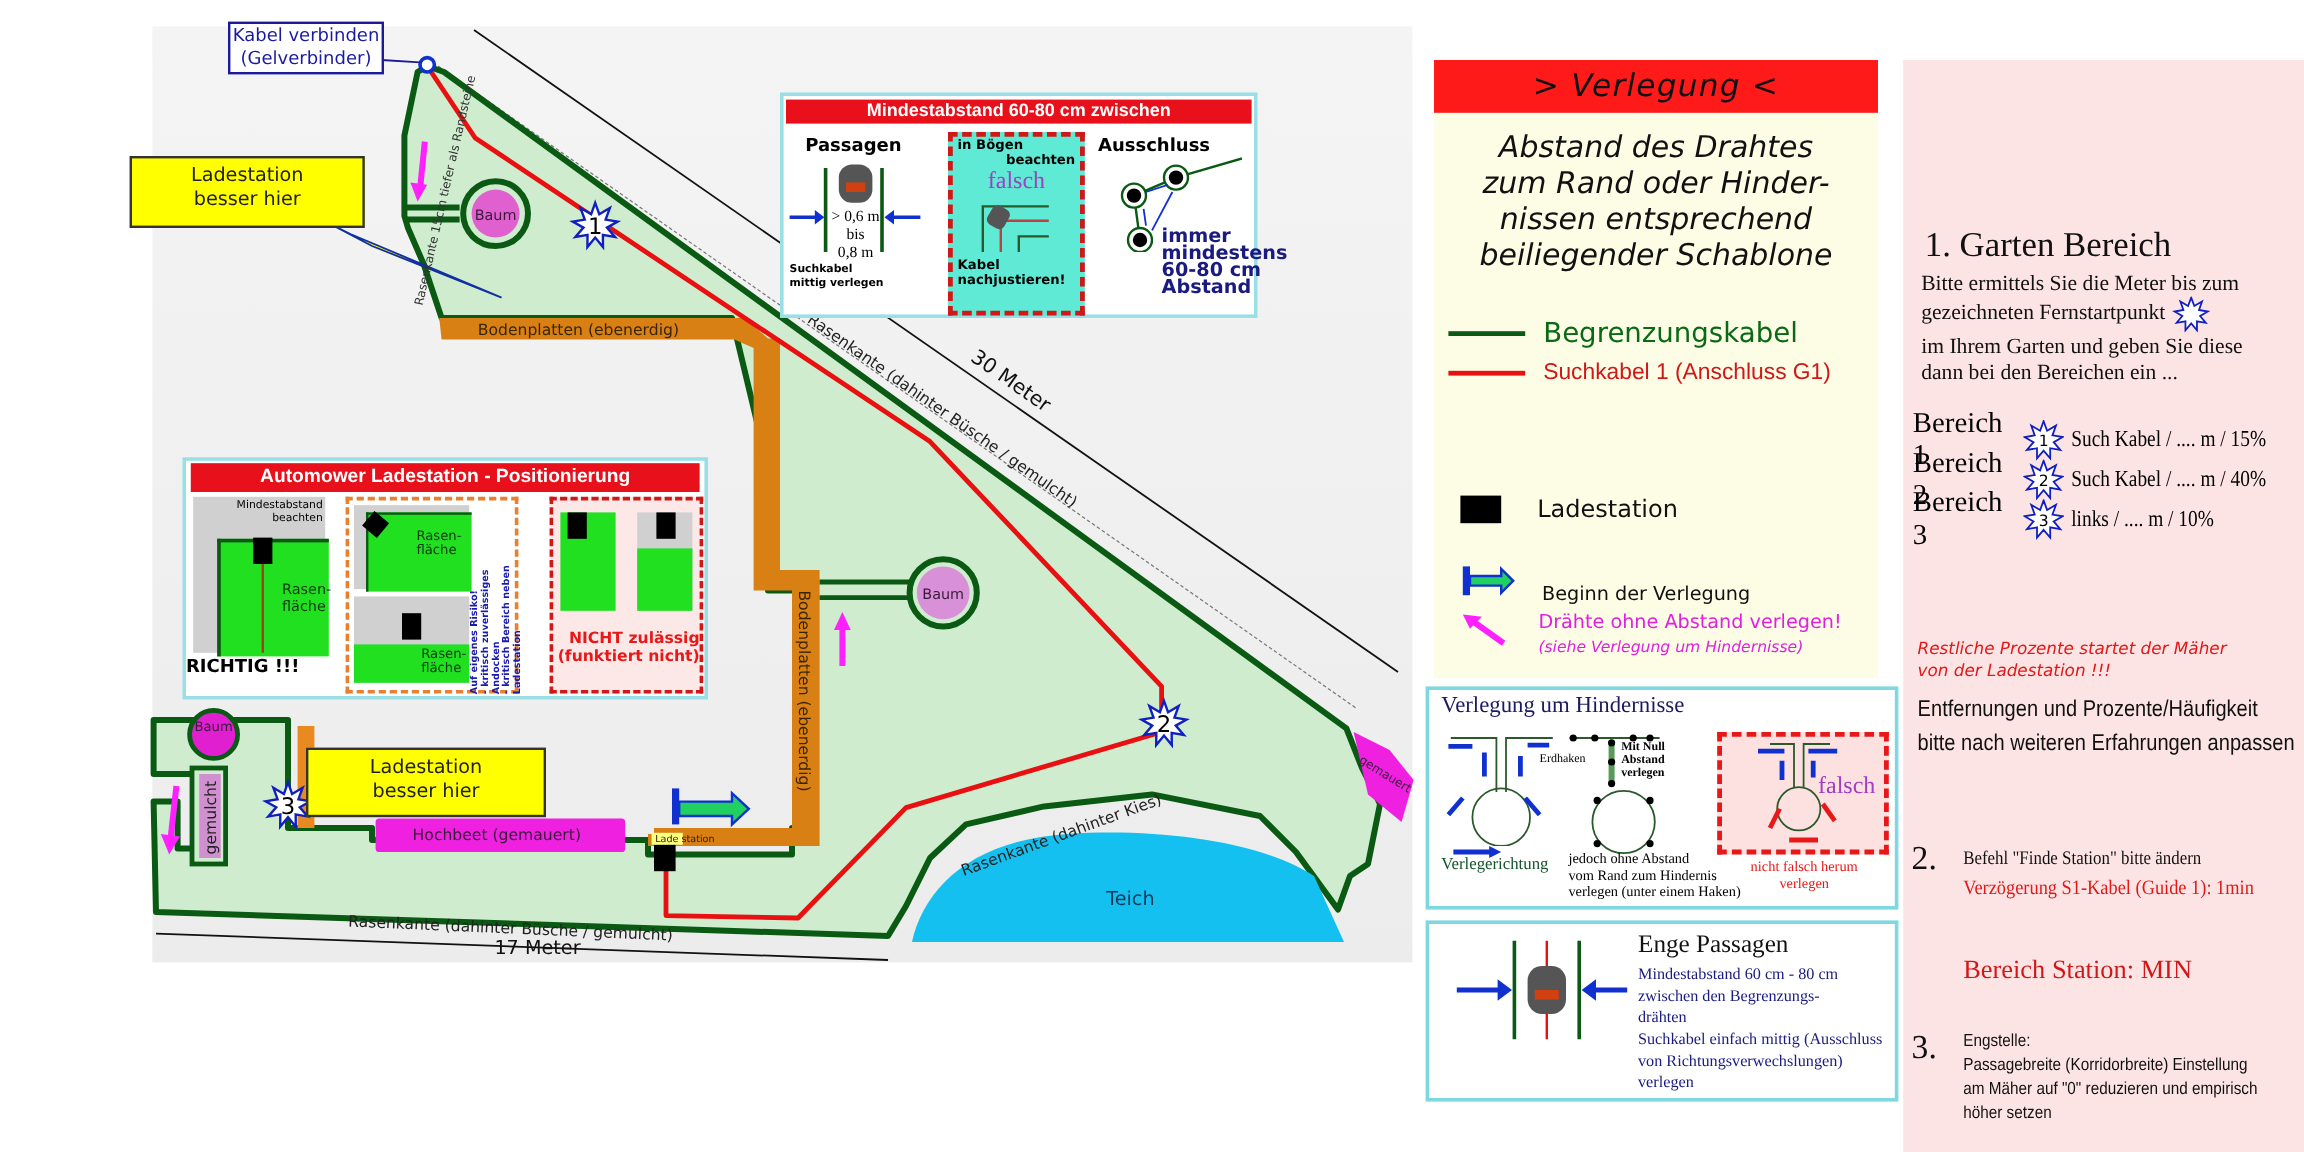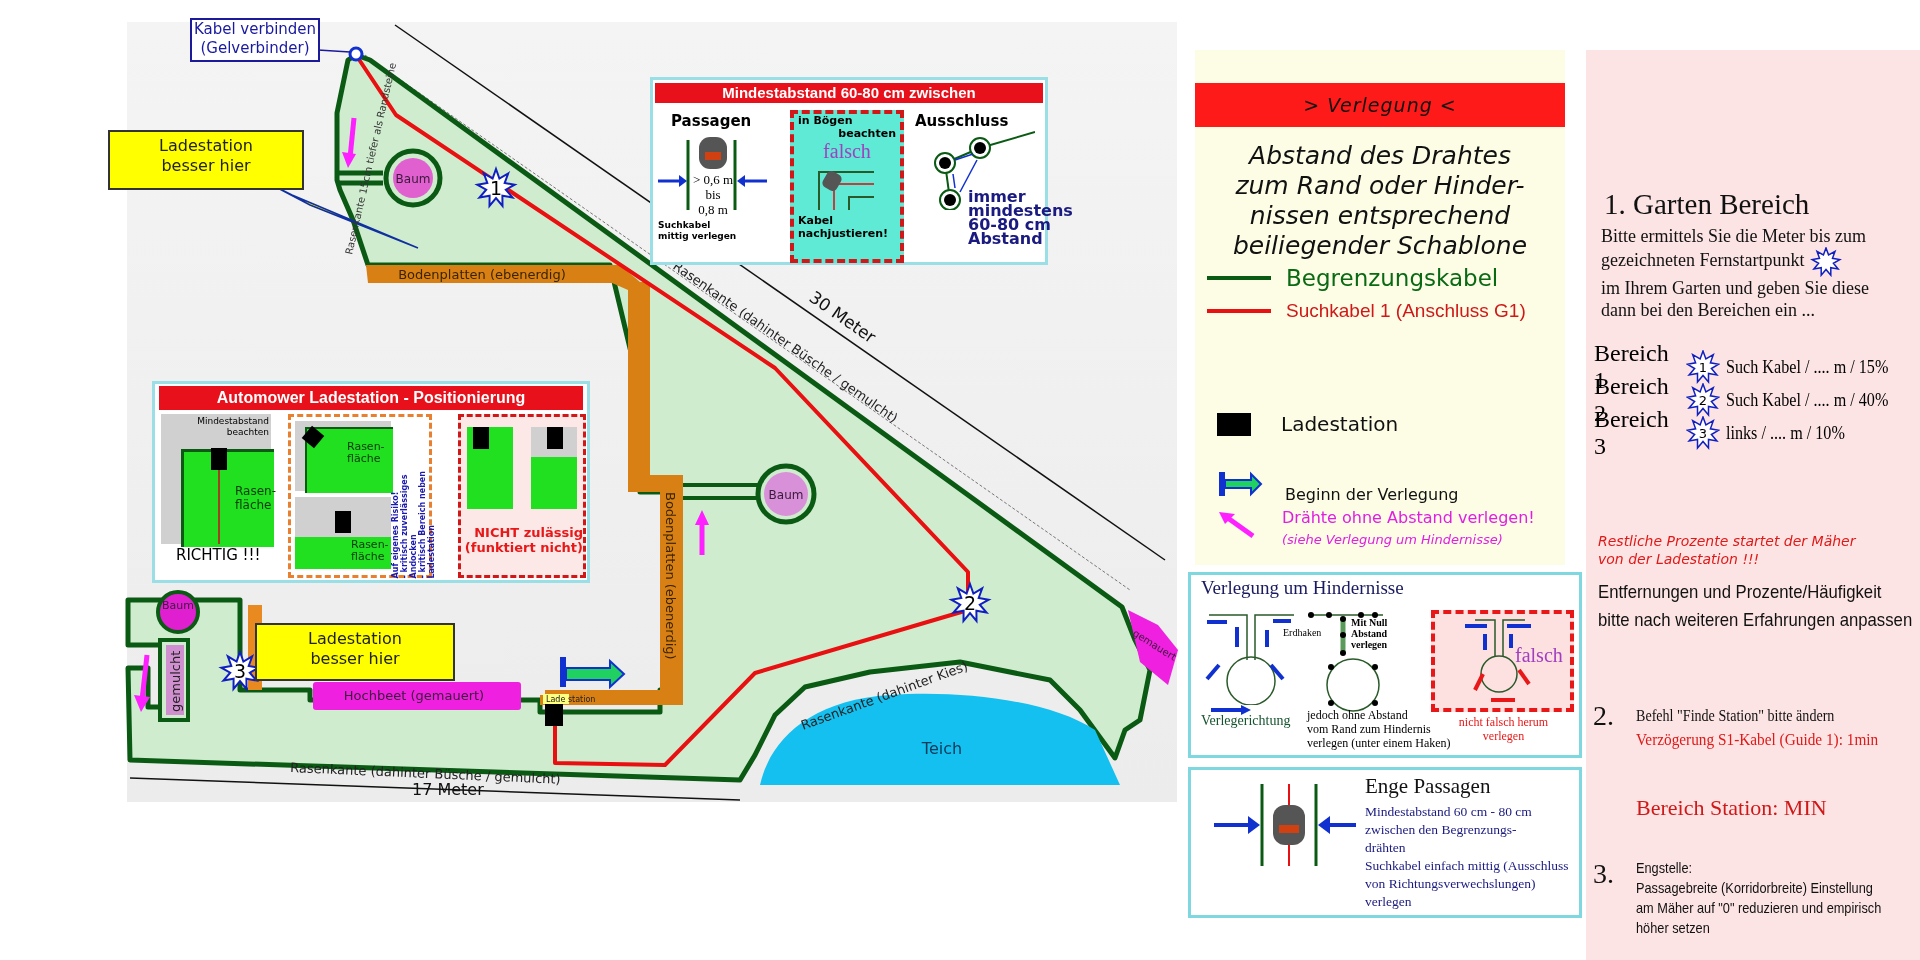--- a/index.html
+++ b/index.html
@@ -7,21 +7,21 @@
   .abs{position:absolute;}
   #map{position:absolute;left:0;top:0;width:1180px;height:960px;}
   .mapbg{position:absolute;left:127px;top:22px;width:1050px;height:780px;background:linear-gradient(180deg,#f4f4f4,#ececec);}
   svg text{font-family:"DejaVu Sans",sans-serif;}
   .callout{position:absolute;border:2px solid #1a1a9a;background:#fff;color:#1a1aa0;font-size:15px;text-align:center;line-height:19px;}
   .yellow{position:absolute;background:#ffff00;border:2px solid #333;color:#222;font-size:16px;text-align:center;line-height:20px;}
   .panel{position:absolute;border:3px solid #7fd8e0;background:#fff;}
   .redbar{background:#e8101a;color:#fff;font-weight:bold;text-align:center;}
   
   #verl{position:absolute;left:1195px;top:50px;width:370px;height:515px;background:#fdfde6;}
-  #verl .hdr{background:#ff1a1a;height:44px;line-height:44px;text-align:center;font-style:italic;font-size:19px;color:#111;letter-spacing:1px;margin-top:33px;}
+  #verl .hdr{background:#ff1a1a;height:44px;line-height:44px;text-align:center;font-style:italic;font-size:26px;color:#111;letter-spacing:1px;}
   #verl .sub{font-style:italic;font-size:25px;line-height:30px;text-align:center;color:#111;margin-top:14px;}
   .leg{position:absolute;left:12px;display:flex;align-items:center;}
   
   #einst{position:absolute;left:1586px;top:50px;width:334px;height:910px;background:#fde4e4;}
   #einst .hdr{background:#ff0000;color:#fff;font-style:italic;font-size:25px;line-height:30px;text-align:center;padding:4px 0 8px 0;}
   .serif{font-family:"Liberation Serif",serif;}
   .cond{font-family:"Liberation Sans",sans-serif;}
   .star{display:inline-block;vertical-align:middle;}
 </style>
 </head>
@@ -206,21 +206,21 @@
         <div>beachten</div>
       </div>
       <div style="position:absolute;left:20px;top:35px;width:90px;height:95px;background:#20e020;border-left:3px solid #0a5a14;border-top:3px solid #0a5a14;"></div>
       <div style="position:absolute;left:50px;top:34px;width:16px;height:22px;background:#000;"></div>
       <div style="position:absolute;left:57px;top:56px;width:2px;height:74px;background:#a04020;"></div>
       <div style="position:absolute;left:74px;top:70px;font-size:12px;line-height:14px;color:#0a3a0a;">
         <div>Rasen-</div>
         <div>fläche</div>
       </div>
     </div>
-    <div class="abs" style="left:21px;top:162px;font-size:15px;font-weight:normal;">RICHTIG !!!</div>
+    <div class="abs" style="left:0;top:162px;font-size:15px;font-weight:bold;">RICHTIG !!!</div>
 
     <div class="abs" style="left:133px;top:30px;width:138px;height:158px;border:3px dashed #e88030;">
       <div style="position:absolute;left:4px;top:4px;width:96px;height:70px;background:#d0d0d0;">
         <div style="position:absolute;left:10px;top:6px;width:86px;height:64px;background:#20e020;border-left:2px solid #0a5a14;border-top:2px solid #0a5a14;"></div>
         <div style="position:absolute;left:10px;top:8px;width:16px;height:16px;background:#000;transform:rotate(40deg);"></div>
         <div style="position:absolute;left:52px;top:20px;font-size:11px;line-height:12px;color:#0a3a0a;">
           <div>Rasen-</div>
           <div>fläche</div>
         </div>
       </div>

